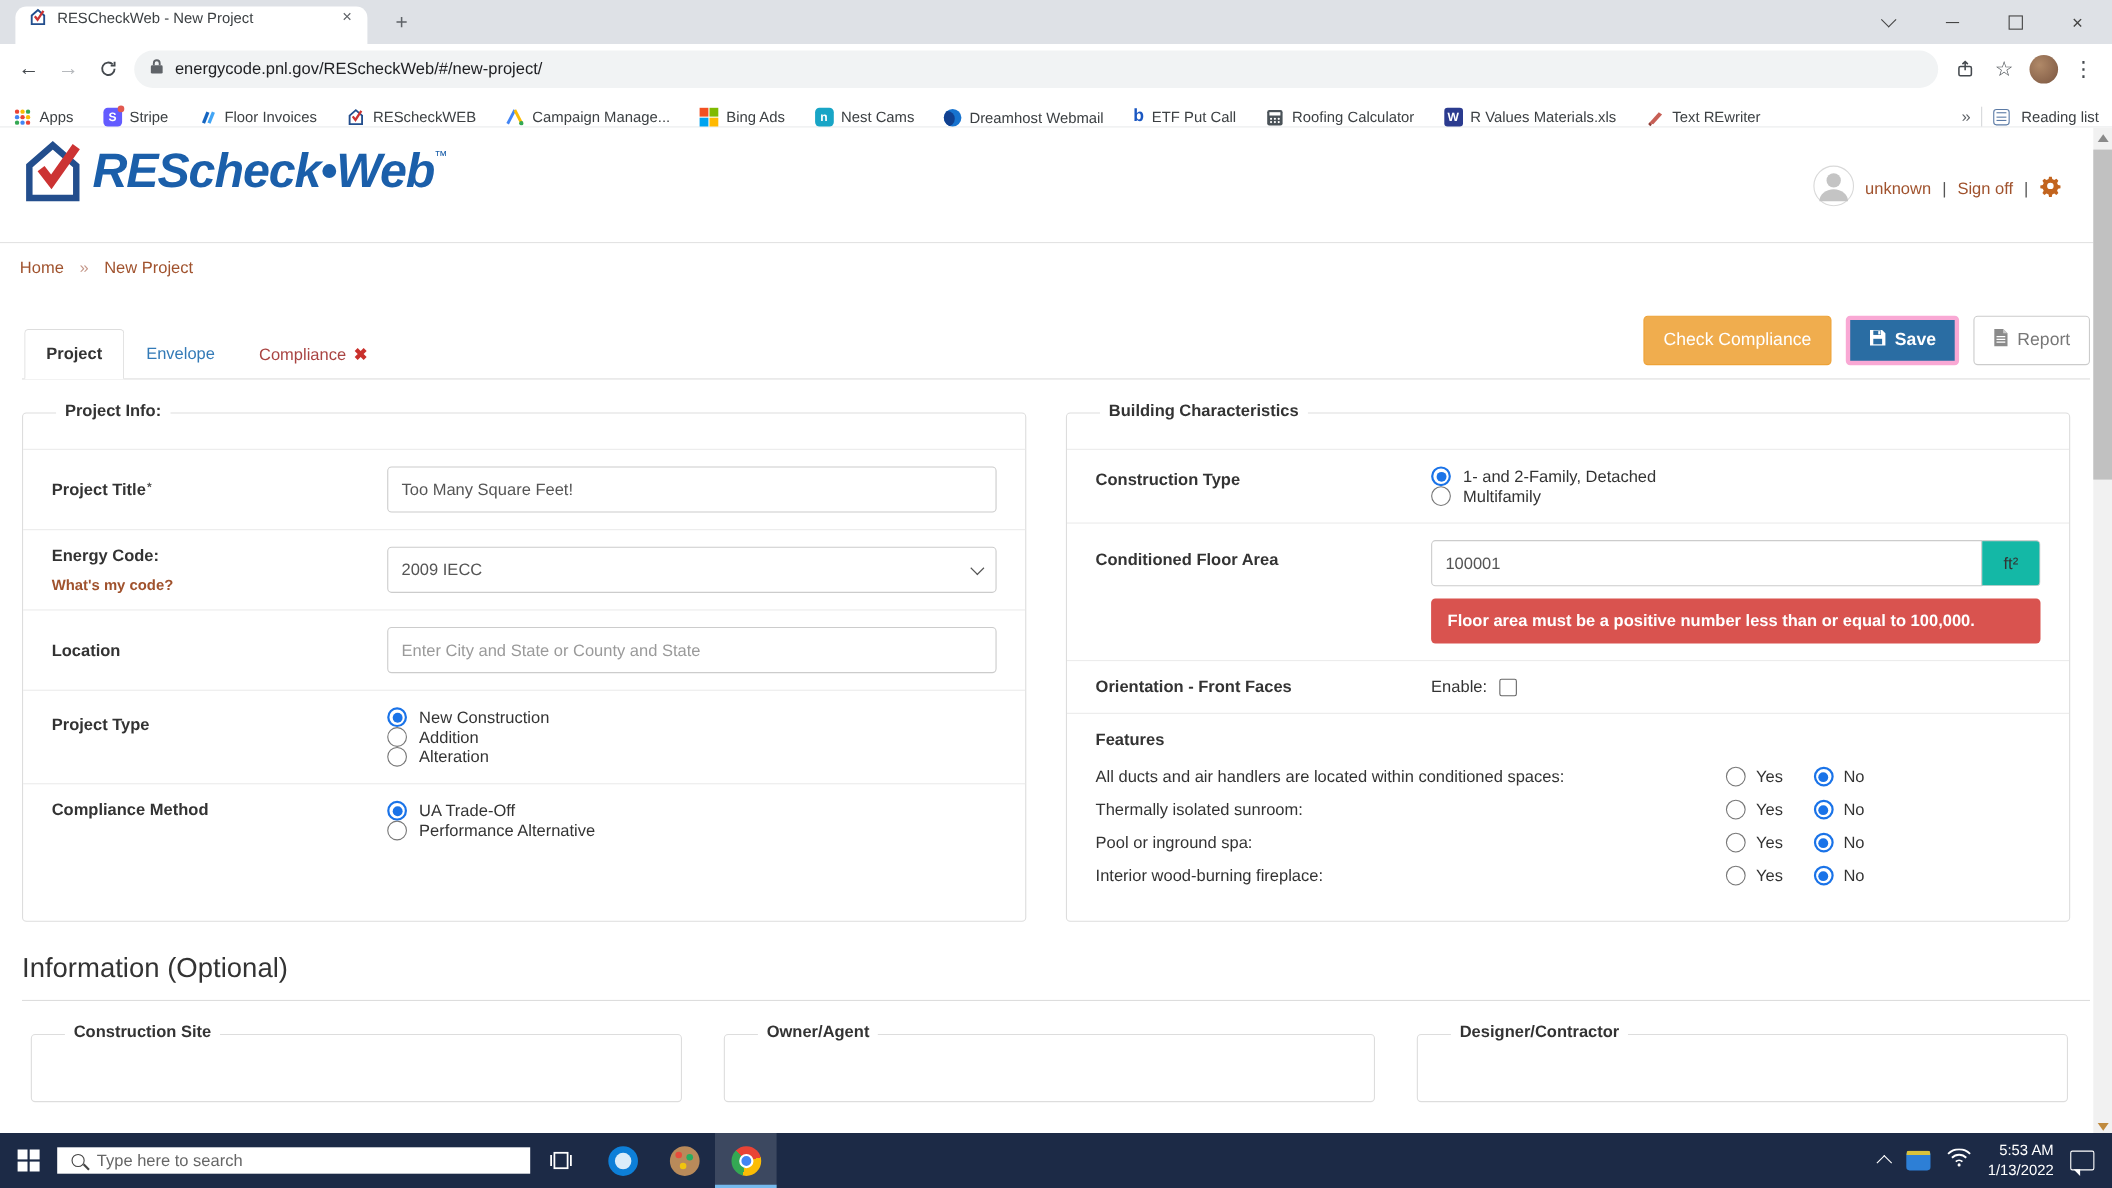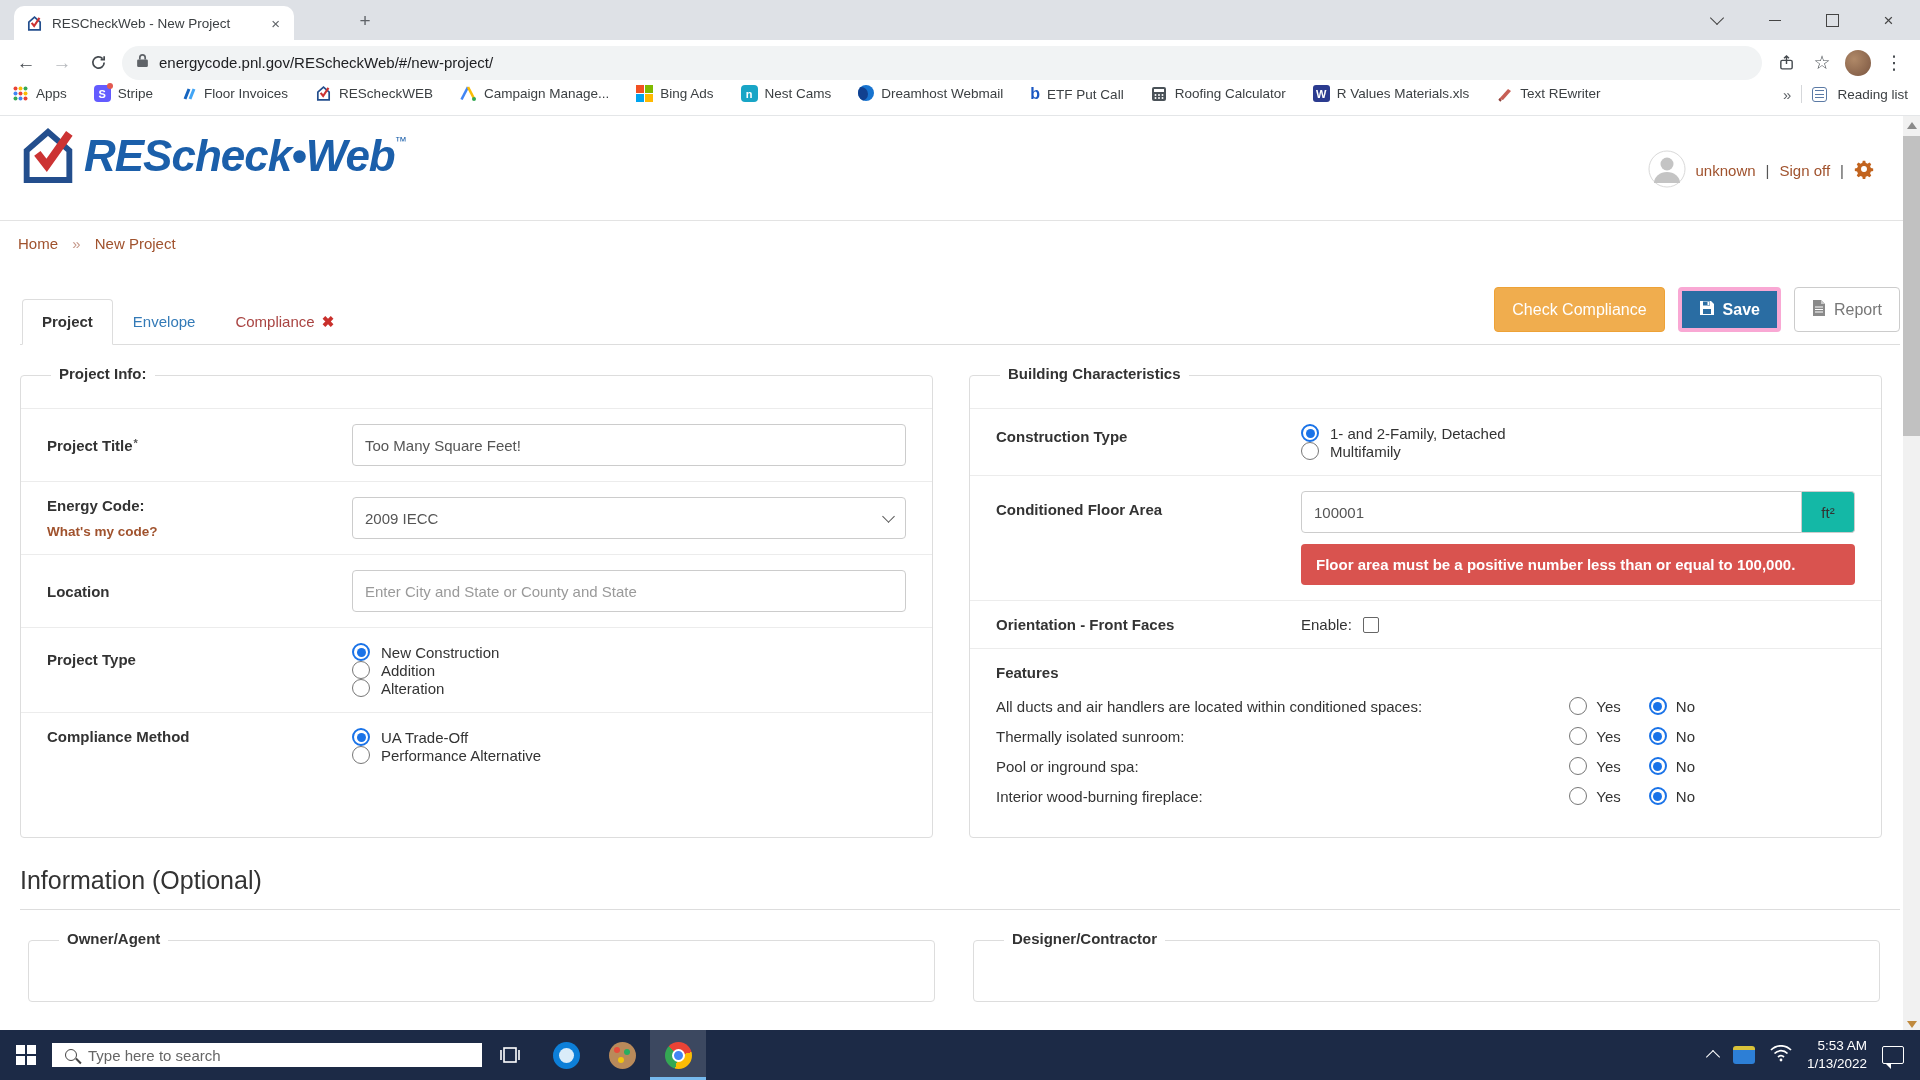--- a/index.html
+++ b/index.html
@@ -1,41 +1,41 @@
 <!DOCTYPE html>
 <html><head>
 <meta charset="utf-8">
 <style>
   html,body{margin:0;padding:0}
   body{width:1920px;height:1080px;position:relative;overflow:hidden;background:#fff;
        font-family:"Liberation Sans",sans-serif;color:#333}
   
   .tabstrip{position:absolute;top:0;left:0;right:0;height:40px;background:#dee1e6}
-  .btab{position:absolute;left:14px;top:6px;width:280px;height:34px;background:#fff;
-        border-radius:10px 10px 0 0;display:flex;align-items:center;padding:0 12px;box-sizing:border-box}
+  .btab{position:absolute;left:14px;top:6px;width:320px;height:34px;background:#fff;
+        border-radius:10px 10px 0 0;display:flex;align-items:flex-end;padding:16px 12px;box-sizing:border-box}
   .btab-title{font-size:13.5px;color:#3c4043;margin-left:9px;flex:1;white-space:nowrap;overflow:hidden}
   .btab-close{color:#5f6368;font-size:15px;padding:0 2px}
   .newtab{position:absolute;left:352px;top:8px;width:26px;height:26px;display:flex;align-items:center;
           justify-content:center;font-size:19px;color:#5f6368}
   .wc{position:absolute;top:0;width:47px;height:40px;display:flex;align-items:center;justify-content:center}
   .wc-chev{right:180px}.wc-min{right:122px}.wc-max{right:64px}.wc-close{right:8px}
   .chev-dn{width:9px;height:9px;border-right:1.8px solid #444;border-bottom:1.8px solid #444;transform:rotate(45deg);margin-top:-4px}
   .minbar{width:12px;border-top:1.6px solid #444}
   .maxbox{width:11px;height:11px;border:1.6px solid #444}
   .xglyph{font-size:17px;color:#444;line-height:1}
   
   .toolbar{position:absolute;top:40px;left:0;right:0;height:45px;background:#fff;display:flex;align-items:center;padding:0 8px}
   .navic{width:36px;height:36px;display:flex;align-items:center;justify-content:center;font-size:19px;color:#454a4f}
   .navic.dim{color:#b6b9bd}
   .addr{flex:1;height:34px;background:#f1f3f4;border-radius:17px;margin:0 6px;display:flex;align-items:center;padding:0 14px}
   .url{font-size:15px;color:#202124;margin-left:10px}
   .avatar-mini{width:26px;height:26px;border-radius:50%;background:radial-gradient(circle at 35% 35%,#b08968,#7a5540)}
   
   .bmbar{position:absolute;top:85px;left:0;right:0;height:30px;background:#fff;border-bottom:1px solid #e4e6e8;
-         display:flex;align-items:flex-start;padding:0 12px;font-size:13.5px;color:#3c4043}
+         display:flex;align-items:flex-end;padding:0 12px;font-size:13.5px;color:#3c4043}
   .bm{display:flex;align-items:center;gap:7px;margin-right:27px;white-space:nowrap}
   .bm-right{margin-left:auto;display:flex;align-items:center;gap:10px}
   .bm-div{width:1px;height:18px;background:#d5d7da}
   .ic16{width:17px;height:17px;display:inline-flex;align-items:center;justify-content:center;flex:0 0 auto}
   .sq{border-radius:4px;color:#fff;font-weight:bold;font-size:11px;display:flex;align-items:center;justify-content:center;width:17px;height:17px;position:relative}
   .stripe-sq{background:#635bff}
   .stripe-dot{position:absolute;top:-2px;right:-2px;width:6px;height:6px;border-radius:50%;background:#e25950}
   .nest-sq{background:#18a5c6}
   .word-sq{background:#2b3b8f;border-radius:3px}
   .blet{color:#1a57c2;font-weight:bold;font-size:16px}
@@ -523,20 +523,23 @@
           </span>
         </div>
       </div>
     </div>
   </div>
 
   <div class="infosec">
     <h2 class="info-h">Information (Optional)</h2>
     <div class="minis">
       <div class="mini">
+        <div class="legend">Construction Site</div>
+      </div>
+      <div class="mini">
         <div class="legend">Owner/Agent</div>
       </div>
       <div class="mini">
         <div class="legend">Designer/Contractor</div>
       </div>
     </div>
   </div>
 
   <div class="sbar">
     <div class="tri-up"></div>

